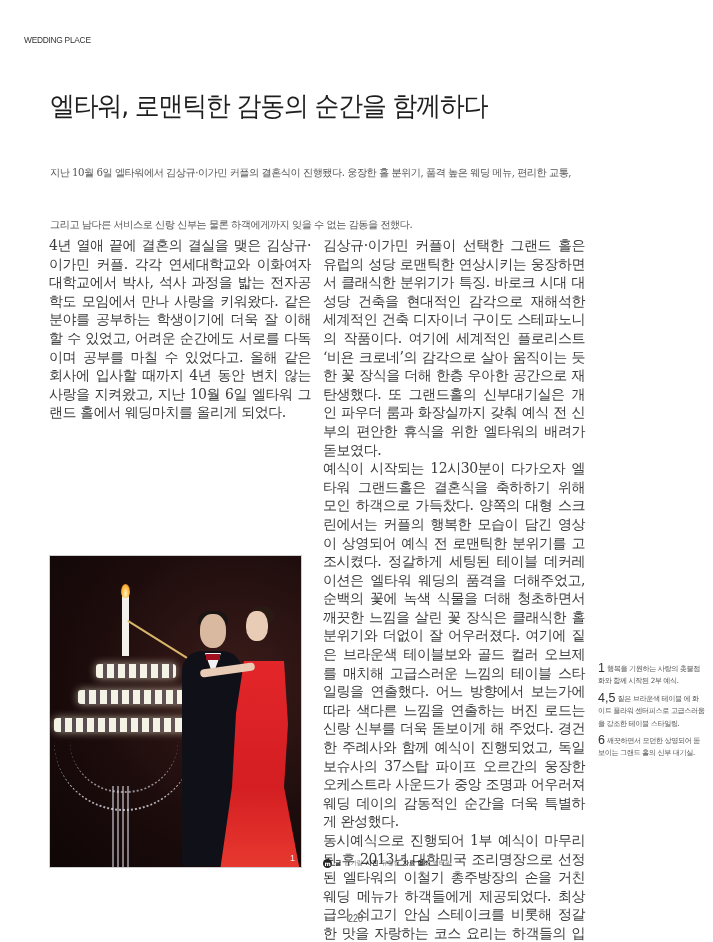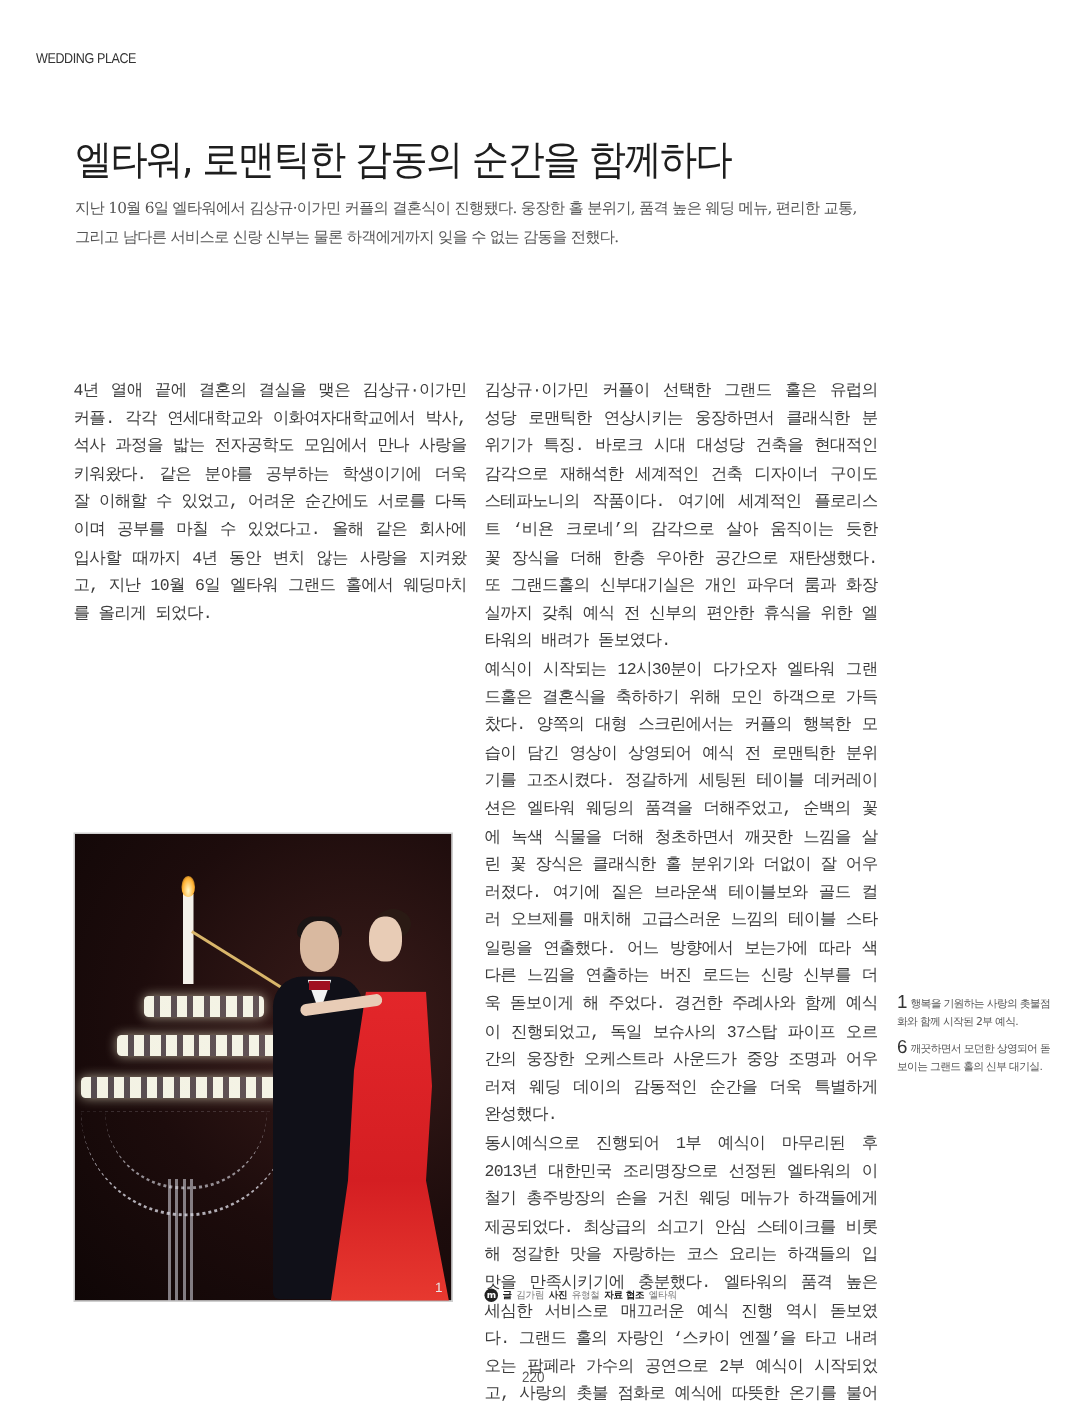--- a/index.html
+++ b/index.html
@@ -20,25 +20,25 @@
       font-family: "DejaVu Sans", "Liberation Sans", sans-serif;
       font-size: 27px; font-weight: 400; color: #1e1e1e;
       letter-spacing: -1.2px; white-space: nowrap;
       transform: scaleX(0.92); transform-origin: left center;
     }
     .lede {
       position: absolute; left: 50px; top: 130px; width: 540px;
       font-size: 10.2px; line-height: 19px; color: #555;
       letter-spacing: -0.5px;
     }
-    .lede p { white-space: nowrap; }
+    .lede p { white-space: nowrap; margin-top: 33px; }
     .col {
-      position: absolute; top: 252px; width: 262px;
-      font-size: 11px; line-height: 18.6px; color: #3c3c3c;
-      letter-spacing: -0.45px; text-align: justify; font-family: Liberation Mono, monospace;
+      position: absolute; top: 236px; width: 262px;
+      font-size: 14px; line-height: 18.6px; color: #3c3c3c;
+      letter-spacing: -0.45px; text-align: justify;
     }
     .col-left { left: 49px; }
     .col-right { left: 323px; width: 262px; }
     .col p { margin: 0; }
     .photo {
       position: absolute; left: 49px; top: 555px; width: 253px; height: 313px;
       background: radial-gradient(ellipse at 75% 40%, #3a1c1a 0%, #1d0c0c 55%, #0f0606 100%);
       overflow: hidden; border: 1px solid #cfcfcf;
     }
     .photo .chandelier-top { position: absolute; left: 16px; top: 100px; width: 140px; height: 90px; }
@@ -165,16 +165,17 @@
   <b>글</b>
   <span>김가림</span>
   <b>사진</b>
   <span>유형철</span>
   <b>자료 협조</b>
   <span>엘타워</span>
 </div>
 
 <div class="captions">
   <p class="cap"><span class="num">1</span><span>행복을 기원하는 사랑의 촛불점화와 함께 시작된 2부 예식.</span></p>
+  <p class="cap"><span class="num">4,5</span><span>짙은 브라운색 테이블 에 화이트 플라워 센터피스로 고급스러움을 강조한 테이블 스타일링.</span></p>
   <p class="cap"><span class="num">6</span><span>깨끗하면서 모던한 상영되어 돋보이는 그랜드 홀의 신부 대기실.</span></p>
 </div>
 
 <div class="page-number">220</div>
 
 </body></html>

